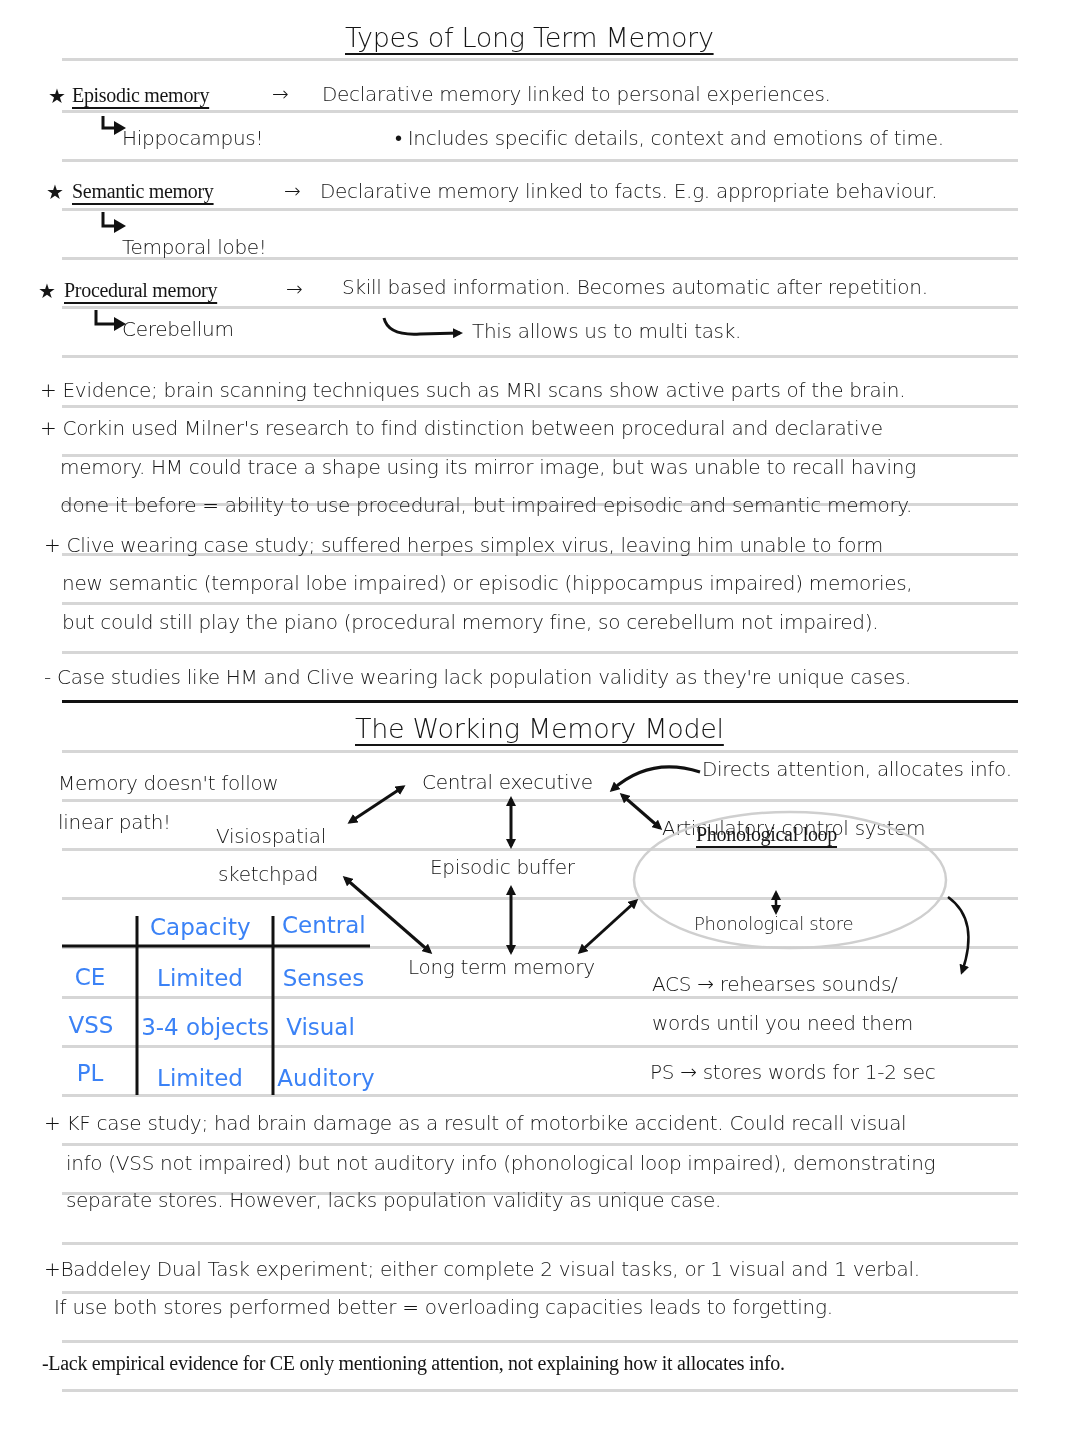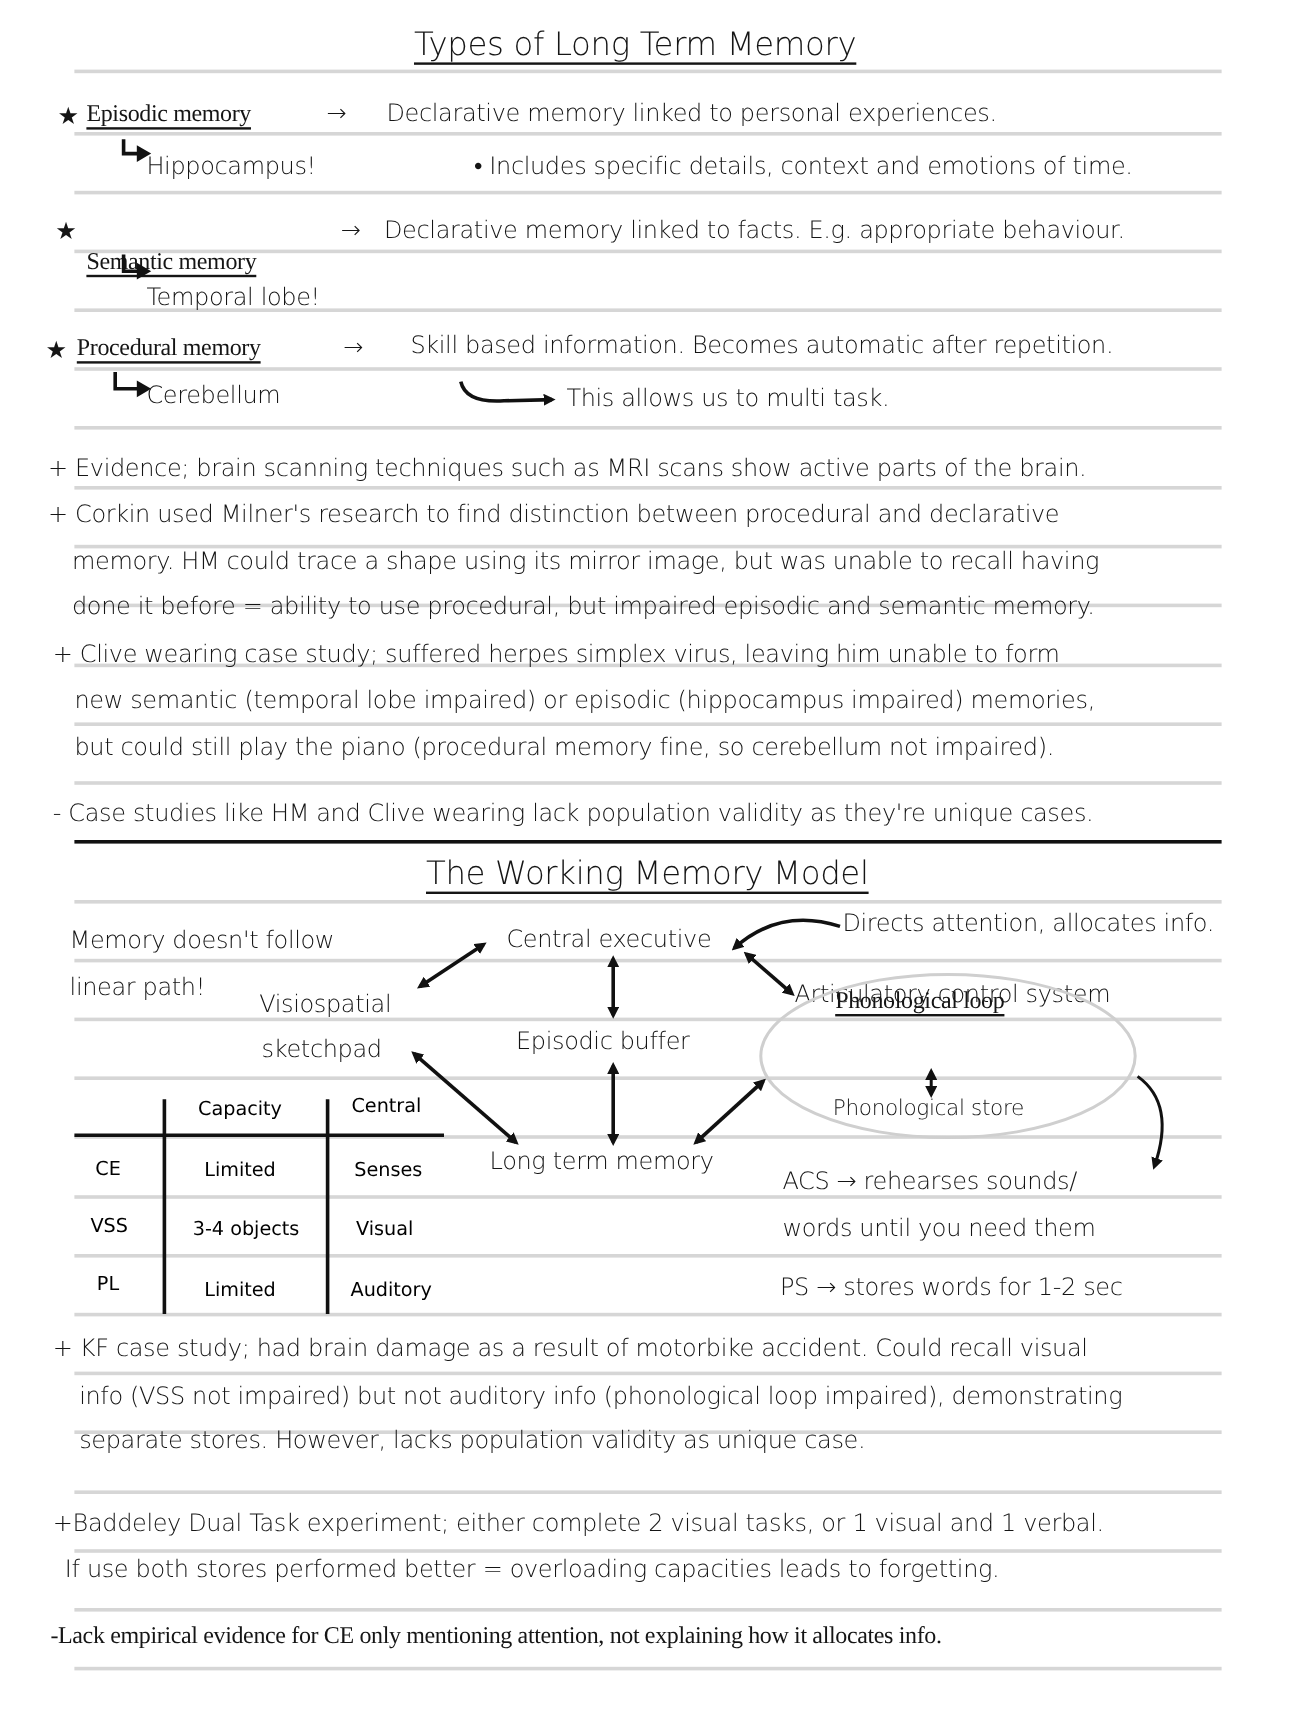--- a/index.html
+++ b/index.html
@@ -5,21 +5,21 @@
   html, body { margin:0; padding:0; background:#ffffff; }
   body { width:1080px; height:1439px; position:relative; overflow:hidden;
          font-family:"DejaVu Sans", sans-serif; color:#111; }
   .rule { position:absolute; left:62px; width:956px; height:3px; background:#d6d6d6; }
   .rule.dark { background:#111; height:3px; }
   .t { position:absolute; white-space:nowrap; font-size:20px; letter-spacing:-0.3px; color:#151515; font-weight:300; }
   .title { font-size:27px; text-decoration:underline; text-decoration-thickness:2px; text-underline-offset:6px; }
   .u { text-decoration:underline; text-underline-offset:5px; text-decoration-thickness:1.5px;font-family:Liberation Serif, serif; }
   .small { font-size:18px; }
   svg.overlay { position:absolute; left:0; top:0; width:1080px; height:1439px; pointer-events:none; }
-  .tbl-cell { position:absolute; font-size:16px; white-space:nowrap; text-align:center; color:#000000; }
+  .tbl-cell { position:absolute; font-size:23px; white-space:nowrap; text-align:center; color:#3b82f6; }
 </style>
 </head>
 <body>
 
 <div class="rule" style="top:58px"></div>
 <div class="rule" style="top:110px"></div>
 <div class="rule" style="top:159px"></div>
 <div class="rule" style="top:208px"></div>
 <div class="rule" style="top:257px"></div>
 <div class="rule" style="top:306px"></div>
@@ -49,21 +49,21 @@
 <div class="t title" style="left:345px; top:22px;">Types of Long Term Memory</div>
 
 <div class="t" style="left:48px; top:84px;">★</div>
 <div class="t u" style="left:72px; top:84px;">Episodic memory</div>
 <div class="t" style="left:272px; top:82px;">→</div>
 <div class="t" style="left:322px; top:82px;">Declarative memory linked to personal experiences.</div>
 <div class="t" style="left:122px; top:126px;">Hippocampus!</div>
 <div class="t" style="left:395px; top:126px;">• Includes specific details, context and emotions of time.</div>
 
 <div class="t" style="left:46px; top:180px;">★</div>
-<div class="t u" style="left:72px; top:180px;margin-top:27px;">Semantic memory</div>
+<div class="t u" style="left:72px; top:180px;">Semantic memory</div>
 <div class="t" style="left:284px; top:179px;">→</div>
 <div class="t" style="left:320px; top:179px;">Declarative memory linked to facts. E.g. appropriate behaviour.</div>
 <div class="t" style="left:122px; top:235px;">Temporal lobe!</div>
 
 <div class="t" style="left:38px; top:279px;">★</div>
 <div class="t u" style="left:64px; top:279px;">Procedural memory</div>
 <div class="t" style="left:286px; top:277px;">→</div>
 <div class="t" style="left:342px; top:275px;">Skill based information. Becomes automatic after repetition.</div>
 <div class="t" style="left:122px; top:317px;">Cerebellum</div>
 <div class="t" style="left:472px; top:319px;">This allows us to multi task.</div>

